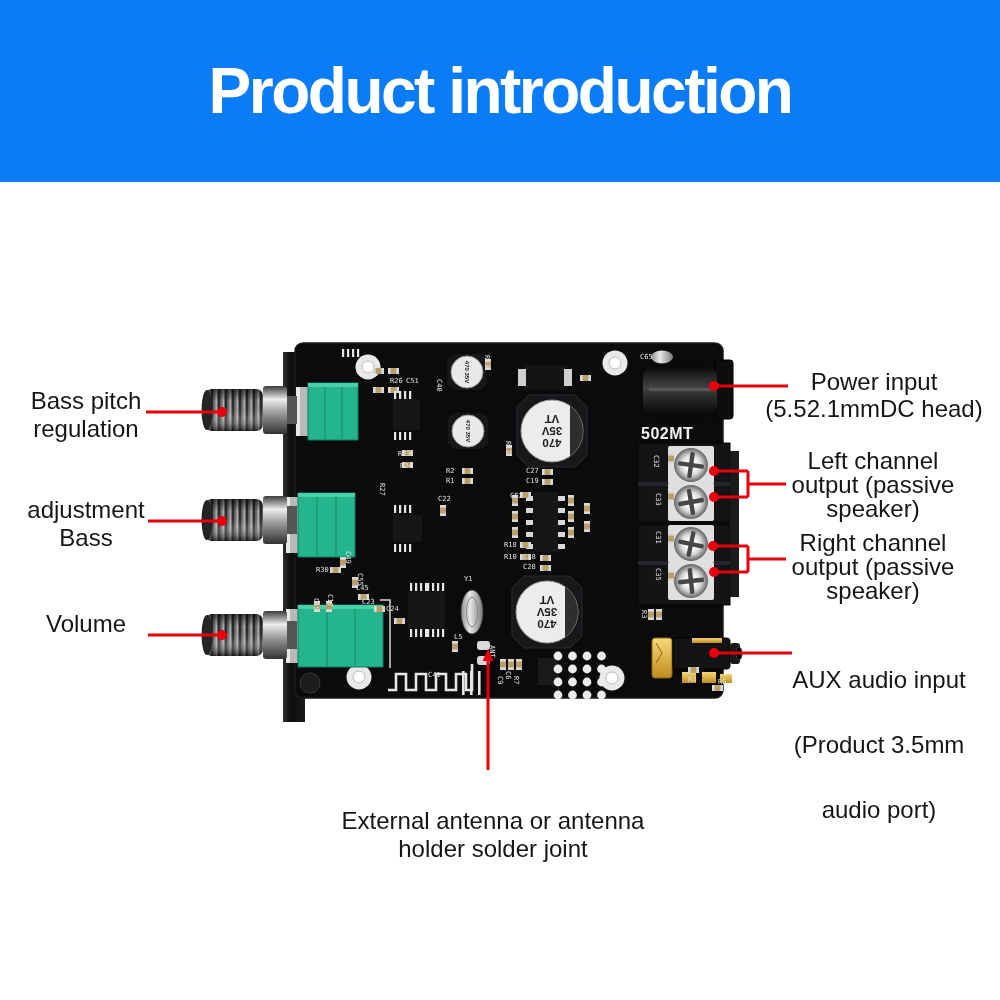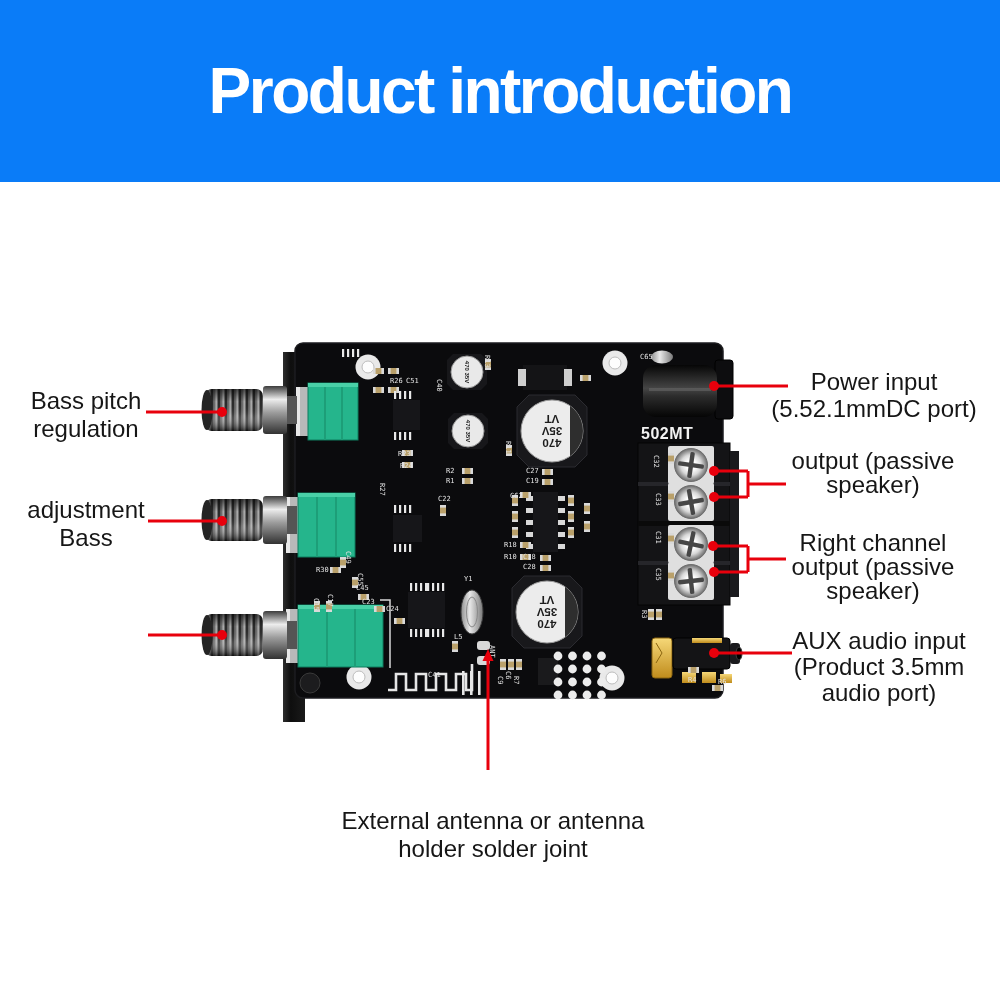--- a/index.html
+++ b/index.html
@@ -7,21 +7,21 @@
   #stage{position:relative;width:1000px;height:1000px;overflow:hidden;background:#ffffff;}
 
   .banner{position:absolute;left:0;top:0;width:1000px;height:182px;background:#0a7cf8;
           display:flex;align-items:center;justify-content:center;}
   .banner h1{margin:0;color:#ffffff;font-size:64px;font-weight:bold;letter-spacing:-2.5px;
              font-family:"Liberation Sans",sans-serif;}
 
   .ann{position:absolute;color:#161616;text-align:center;font-size:24px;line-height:28px;}
   .ann div{white-space:nowrap;}
   .lh24 div{line-height:24px;}
-  .lh26 div{line-height:26px;}
+  .lh26 div{line-height:26px;margin-top:39px;}
   .lh27 div{line-height:27px;}
 
   #board-svg{position:absolute;left:190px;top:335px;}
   #overlay-svg{position:absolute;left:0;top:0;pointer-events:none;}
 
   .silk{font-family:"DejaVu Sans Mono",monospace;font-size:7px;fill:#e4e4e4;}
   .captext{font-family:"Liberation Sans",sans-serif;font-weight:bold;font-size:11.5px;fill:#1c1c1c;text-anchor:middle;}
   .capsmall{font-family:"Liberation Sans",sans-serif;font-weight:bold;font-size:6px;fill:#222;text-anchor:middle;}
   .model{font-family:"Liberation Sans",sans-serif;font-weight:bold;font-size:16px;fill:#f2f2f2;letter-spacing:.5px;}
   .leader{stroke:#e8000c;stroke-width:3;fill:none;}
@@ -462,26 +462,28 @@
 
   <div class="ann" style="left:6px;top:387px;width:160px;">
     <div>Bass pitch</div>
     <div>regulation</div>
   </div>
   <div class="ann" style="left:6px;top:496px;width:160px;">
     <div>adjustment</div>
     <div>Bass</div>
   </div>
   <div class="ann" style="left:6px;top:610px;width:160px;">
+    <div>Volume</div>
   </div>
   <div class="ann lh27" style="left:763px;top:368px;width:222px;">
     <div>Power input</div>
-    <div>(5.52.1mmDC port)</div>
+    <div>(5.52.1mmDC head)</div>
   </div>
   <div class="ann lh24" style="left:768px;top:449px;width:210px;">
+    <div>Left channel</div>
     <div>output (passive</div>
     <div>speaker)</div>
   </div>
   <div class="ann lh24" style="left:768px;top:531px;width:210px;">
     <div>Right channel</div>
     <div>output (passive</div>
     <div>speaker)</div>
   </div>
   <div class="ann lh26" style="left:770px;top:628px;width:218px;">
     <div>AUX audio input</div>

